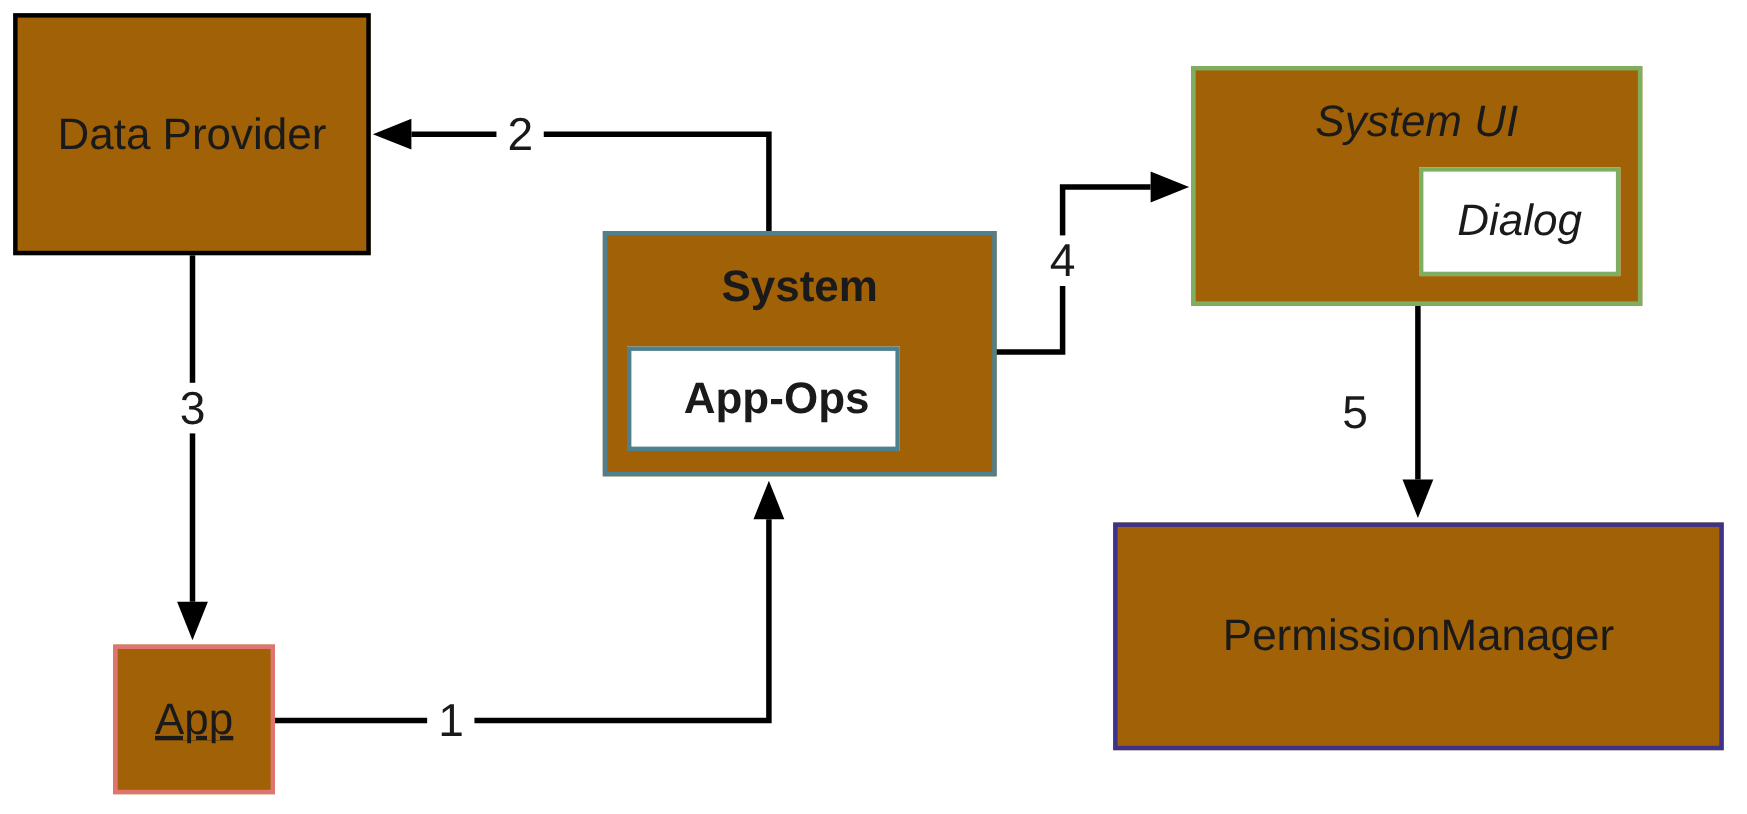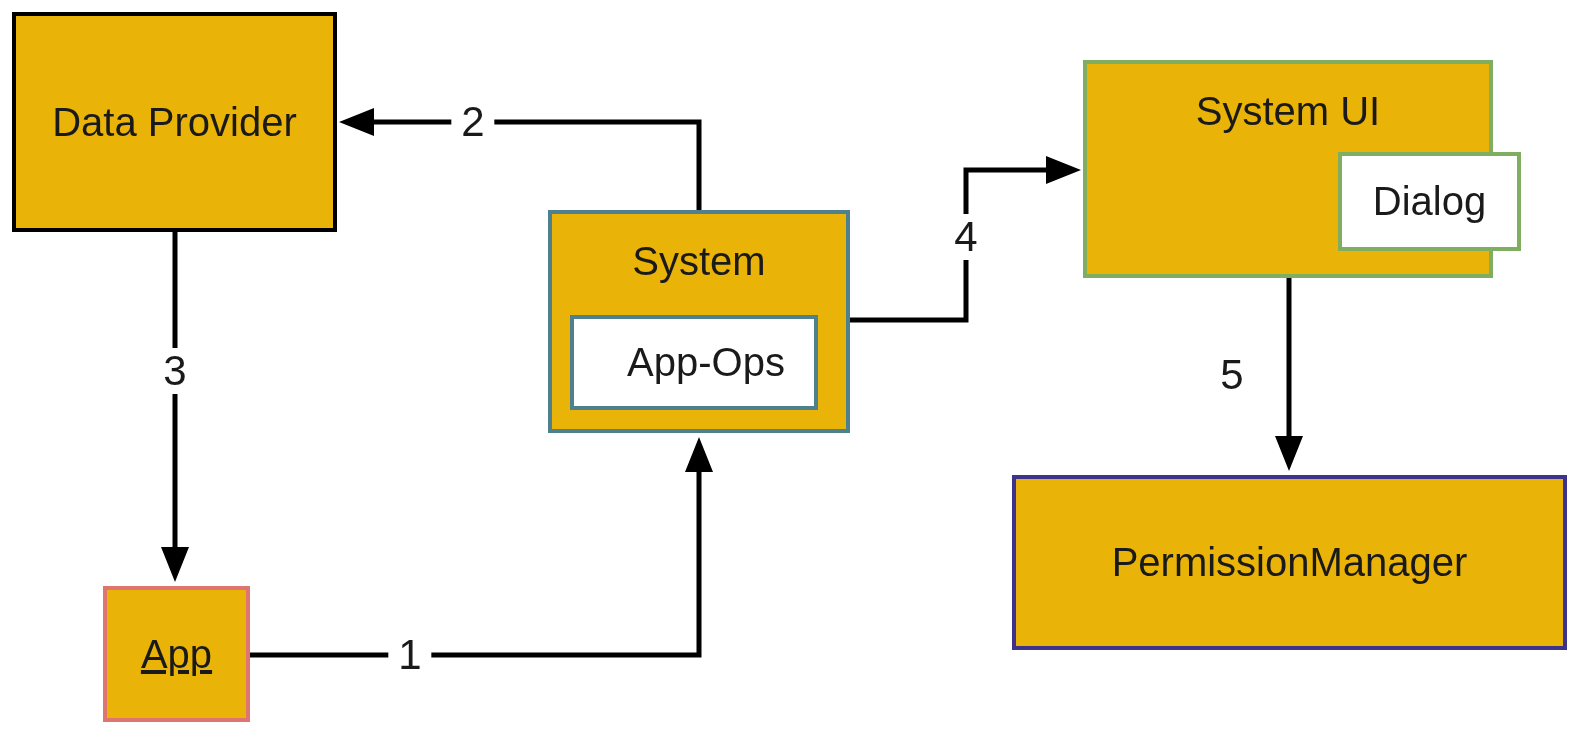--- a/index.html
+++ b/index.html
@@ -22,21 +22,21 @@
     stroke: var(--line, #000000);
     stroke-width: 5;
   }
   .arrow-head {
     fill: var(--line, #000000);
     stroke: none;
   }
   .box {
     position: absolute;
     box-sizing: border-box;
-    background: #eab308;
+    background: #a16207;
     border: 4px solid #000000;
     font-size: 40px;
   }
   .box.center {
     display: flex;
     align-items: center;
     justify-content: center;
     text-align: center;
   }
   .box.titled { text-align: center; }
@@ -52,25 +52,25 @@
     background: #ffffff;
     border: 4px solid #000000;
     display: flex;
     align-items: center;
     justify-content: center;
     font-size: 40px;
   }
   
   .data-provider { left: 12px; top: 12px; width: 325px; height: 220px; }
   .app           { left: 103px; top: 586px; width: 147px; height: 136px; text-decoration: underline; }
-  .system        { left: 548px; top: 210px; width: 302px; height: 223px; }
+  .system        { left: 548px; top: 210px; width: 358px; height: 223px; font-weight: bold; }
   .app-ops       { left: 18px;  top: 101px; width: 248px; height: 95px; }
   .system-ui     { left: 1083px; top: 60px; width: 410px; height: 218px; }
-  .dialog        { left: 203px; top: 88px; width: 183px; height: 99px; margin-left: 48px; }
-  .permission-manager { left: 1012px; top: 475px; width: 555px; height: 175px; }
+  .dialog        { left: 203px; top: 88px; width: 183px; height: 99px; }
+  .permission-manager { left: 1012px; top: 475px; width: 555px; height: 207px; }
   
   .edge-label {
     position: absolute;
     transform: translate(-50%, -50%);
     background: #ffffff;
     padding: 0 10px;
     font-size: 42px;
     line-height: 46px;
     text-align: center;
   }
@@ -116,21 +116,21 @@
     <span>App</span>
   </div>
 
   <div class="box titled system" style="border-color: rgb(79, 128, 142);">
     <span class="box-title">System</span>
     <div class="inner-box app-ops" style="border-color: rgb(79, 128, 142); padding-left: 24px;">
       <span>App-Ops</span>
     </div>
   </div>
 
-  <div class="box titled system-ui" style="border-color: rgb(127, 174, 96);">
+  <div class="box titled system-ui" style="border-color: rgb(127, 174, 96); font-style: italic;">
     <span class="box-title">System UI</span>
     <div class="inner-box dialog" style="border-color: rgb(127, 174, 96);">
       <span>Dialog</span>
     </div>
   </div>
 
   <div class="box center permission-manager" style="border-color: rgb(62, 51, 138);">
     <span>PermissionManager</span>
   </div>
 

